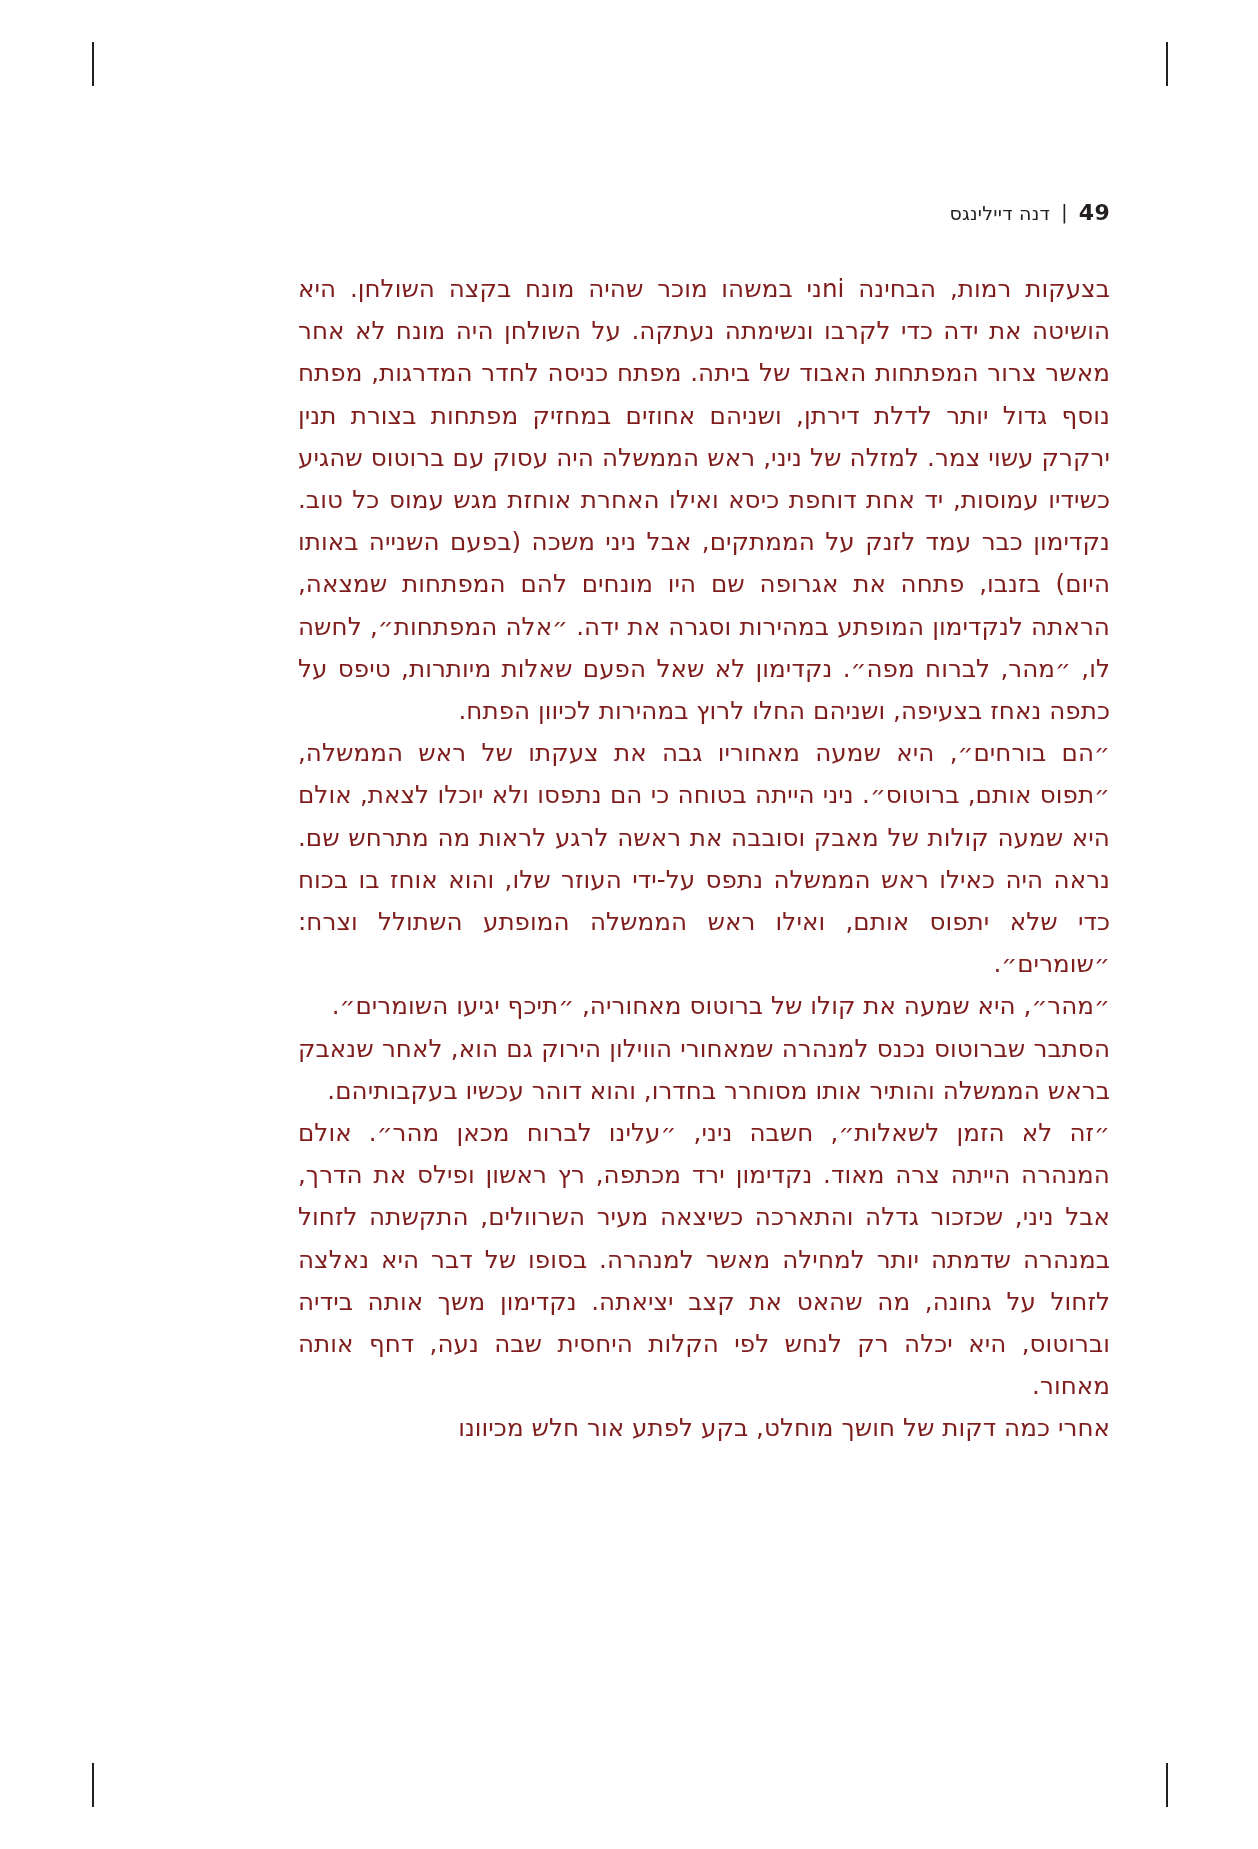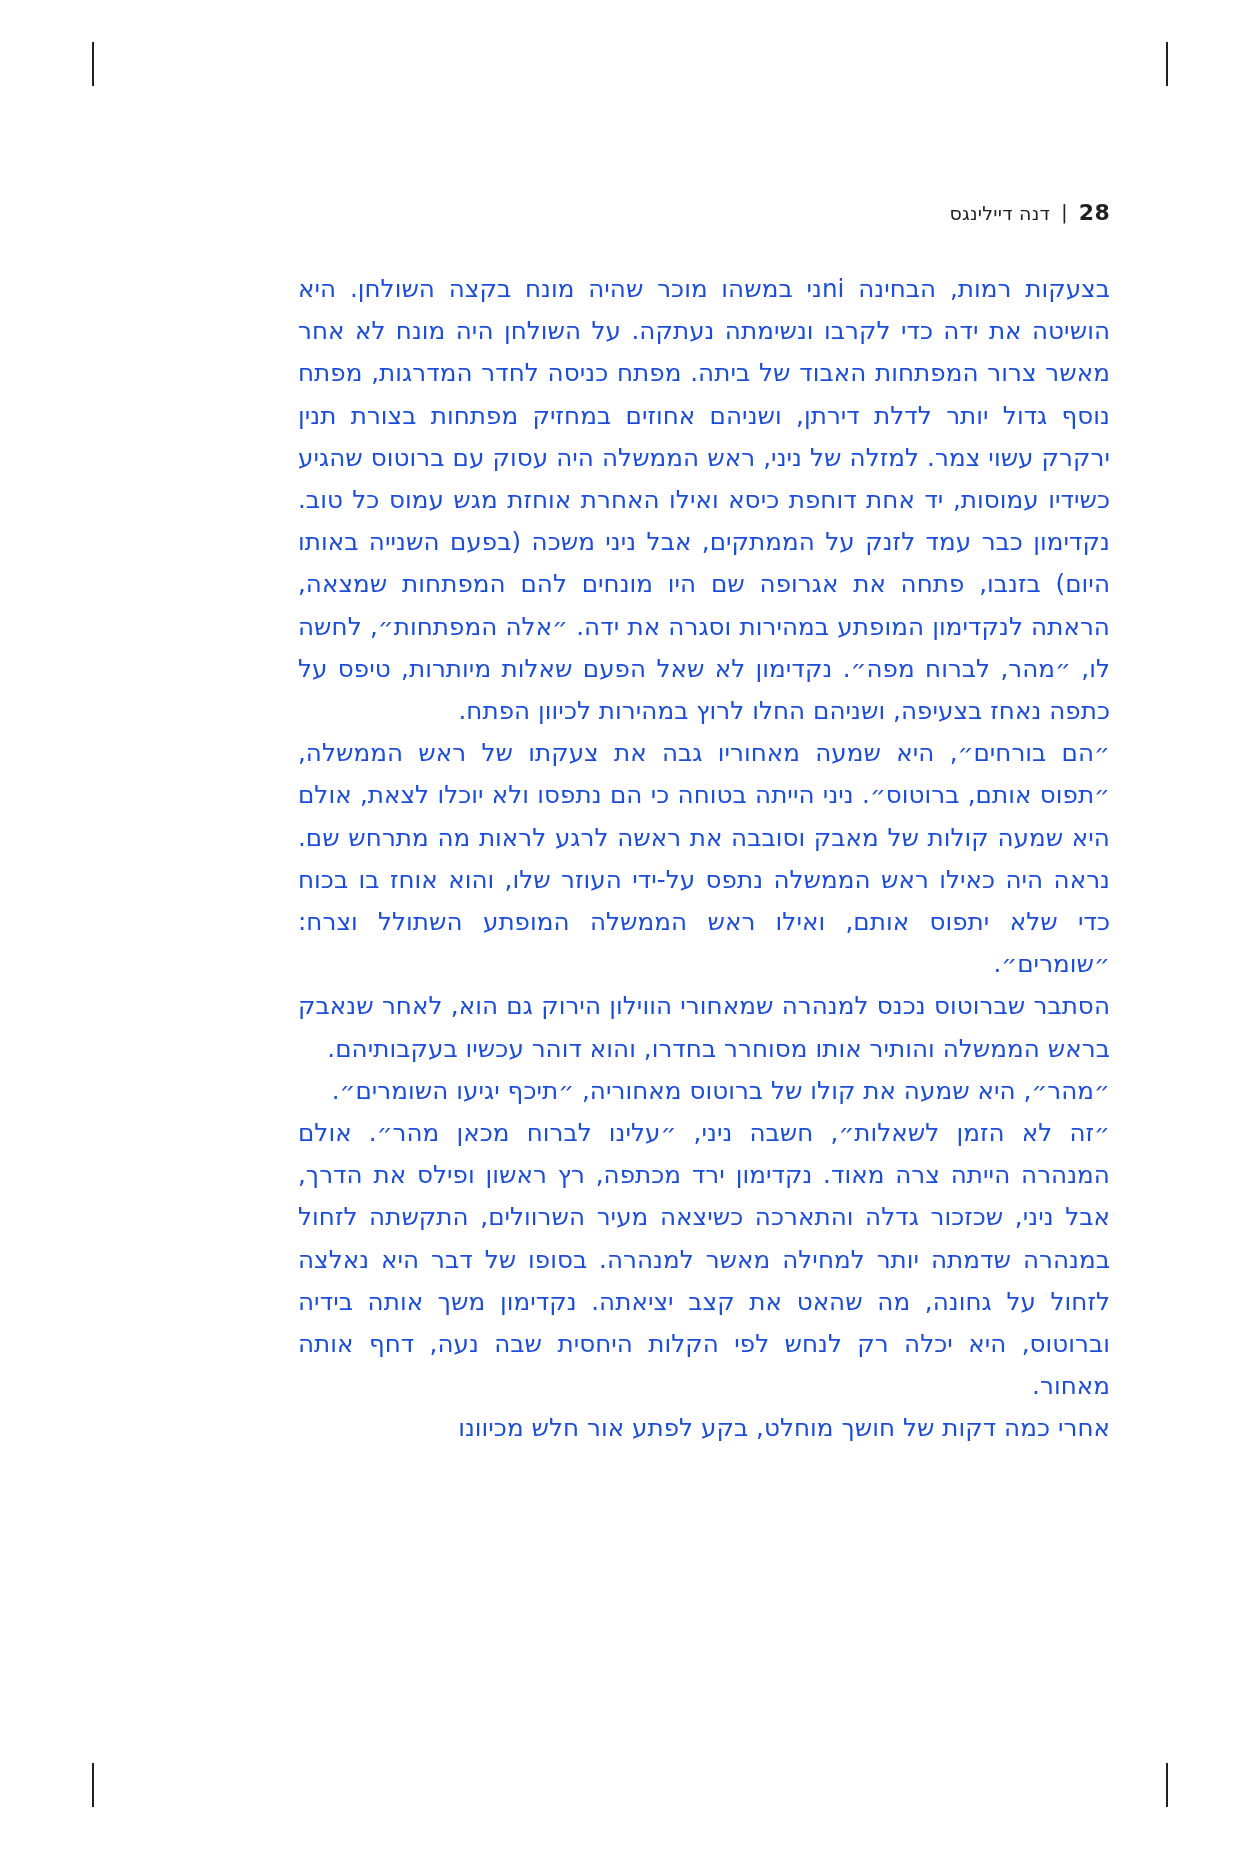--- a/index.html
+++ b/index.html
@@ -56,21 +56,21 @@
   }
 
   
   .textblock {
     position: absolute;
     top: 268px;
     right: 148px;
     width: 812px;
     direction: rtl;
     text-align: justify;
-    color: #1d4ed8;
+    color: #7f1d1d;
     font-size: 24.6px;
     line-height: 42.2px;
     letter-spacing: 0.05px;
   }
   .textblock p {
     margin: 0;
     text-indent: 0;
   }
   .textblock p:last-child {
     text-align: right;
@@ -80,27 +80,27 @@
 <body>
 
 <div class="page">
 
   <div class="crop v crop-tl-v"></div>
   <div class="crop v crop-tr-v"></div>
   <div class="crop v crop-bl-v"></div>
   <div class="crop v crop-br-v"></div>
 
   <div class="runhead">
-    <span class="folio">28</span>
+    <span class="folio">49</span>
     <span class="sep">|</span>
     <span class="title">דנה דיילינגס</span>
   </div>
 
   <div class="textblock">
     <p>בצעקות רמות, הבחינה niני במשהו מוכר שהיה מונח בקצה השולחן. היא הושיטה את ידה כדי לקרבו ונשימתה נעתקה. על השולחן היה מונח לא אחר מאשר צרור המפתחות האבוד של ביתה. מפתח כניסה לחדר המדרגות, מפתח נוסף גדול יותר לדלת דירתן, ושניהם אחוזים במחזיק מפתחות בצורת תנין ירקרק עשוי צמר. למזלה של ניני, ראש הממשלה היה עסוק עם ברוטוס שהגיע כשידיו עמוסות, יד אחת דוחפת כיסא ואילו האחרת אוחזת מגש עמוס כל טוב. נקדימון כבר עמד לזנק על הממתקים, אבל ניני משכה (בפעם השנייה באותו היום) בזנבו, פתחה את אגרופה שם היו מונחים להם המפתחות שמצאה, הראתה לנקדימון המופתע במהירות וסגרה את ידה. ״אלה המפתחות״, לחשה לו, ״מהר, לברוח מפה״. נקדימון לא שאל הפעם שאלות מיותרות, טיפס על כתפה נאחז בצעיפה, ושניהם החלו לרוץ במהירות לכיוון הפתח.</p>
     <p>״הם בורחים״, היא שמעה מאחוריו גבה את צעקתו של ראש הממשלה, ״תפוס אותם, ברוטוס״. ניני הייתה בטוחה כי הם נתפסו ולא יוכלו לצאת, אולם היא שמעה קולות של מאבק וסובבה את ראשה לרגע לראות מה מתרחש שם. נראה היה כאילו ראש הממשלה נתפס  על-ידי העוזר שלו, והוא אוחז בו בכוח כדי שלא יתפוס אותם, ואילו ראש הממשלה המופתע השתולל וצרח: ״שומרים״.</p>
+    <p>״מהר״, היא שמעה את קולו של ברוטוס מאחוריה, ״תיכף יגיעו השומרים״.</p>
     <p>הסתבר שברוטוס נכנס למנהרה שמאחורי הווילון הירוק גם הוא, לאחר שנאבק בראש הממשלה והותיר אותו מסוחרר בחדרו, והוא דוהר עכשיו בעקבותיהם.</p>
-    <p>״מהר״, היא שמעה את קולו של ברוטוס מאחוריה, ״תיכף יגיעו השומרים״.</p>
     <p>״זה לא הזמן לשאלות״, חשבה ניני, ״עלינו לברוח מכאן מהר״. אולם המנהרה הייתה צרה מאוד. נקדימון ירד מכתפה, רץ ראשון ופילס את הדרך, אבל ניני, שכזכור גדלה והתארכה כשיצאה מעיר השרוולים, התקשתה לזחול במנהרה שדמתה יותר למחילה מאשר למנהרה. בסופו של דבר היא נאלצה לזחול על גחונה, מה שהאט את קצב יציאתה. נקדימון משך אותה בידיה וברוטוס, היא יכלה רק לנחש לפי הקלות היחסית שבה נעה, דחף אותה מאחור.</p>
     <p>אחרי כמה דקות של חושך מוחלט, בקע לפתע אור חלש מכיוונו</p>
   </div>
 
 </div>
 
 </body></html>

